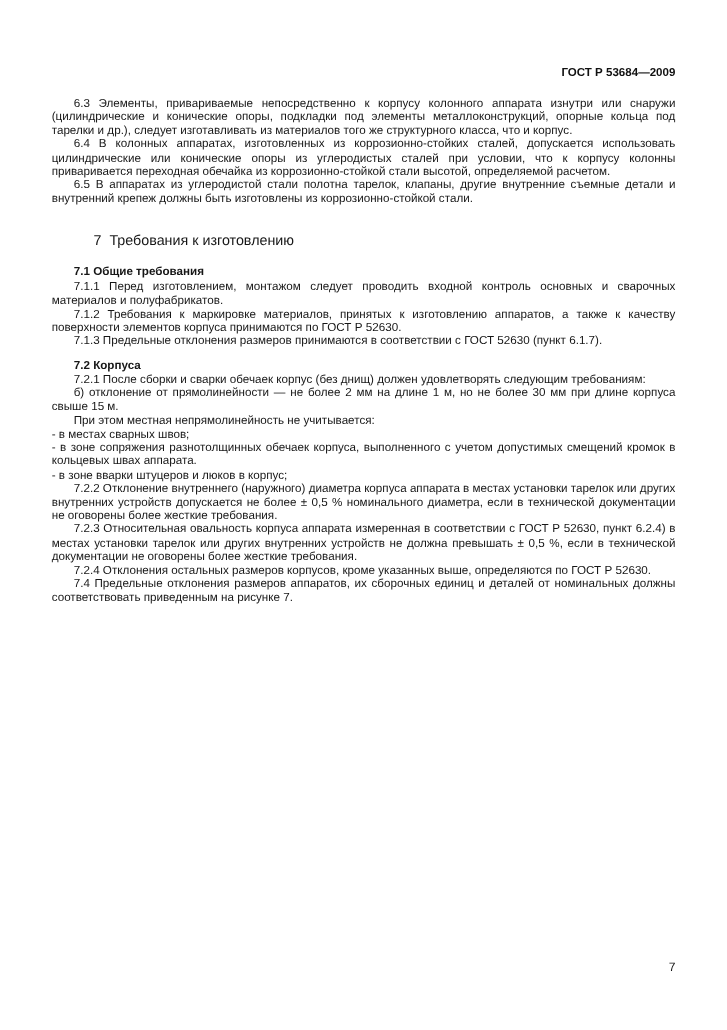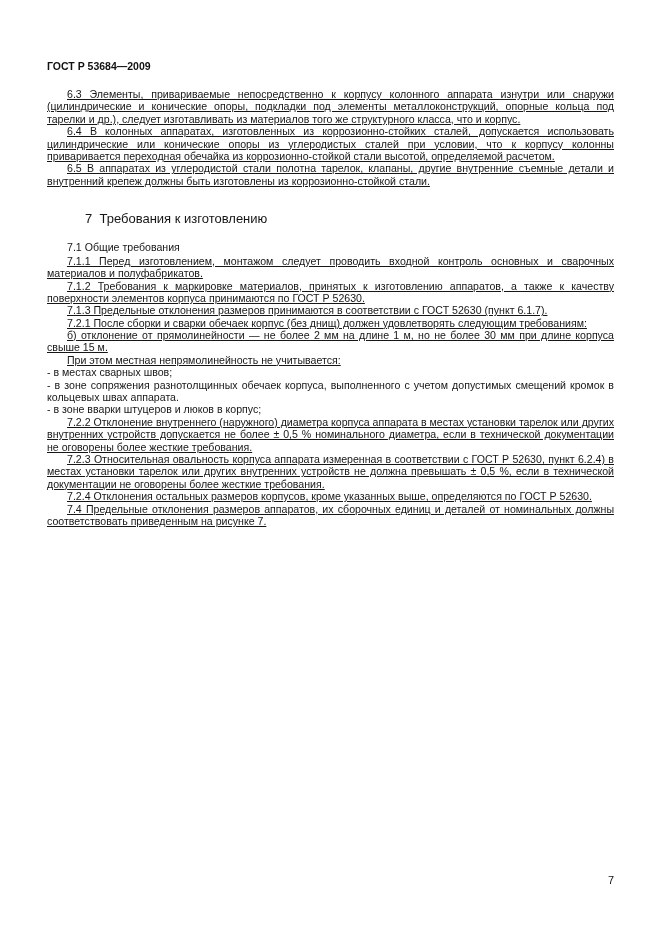--- a/index.html
+++ b/index.html
@@ -14,53 +14,53 @@
     height: 936px;
     background: #ffffff;
     overflow: hidden;
     color: #161616;
   }
   .page-header {
     position: absolute;
     top: 60px;
     left: 47px;
     right: 47px;
+    text-align: right;
     font-size: 10.5px;
     font-weight: bold;
     color: #111;
   }
   .content {
     position: absolute;
     top: 88px;
     left: 47px;
     right: 47px;
     font-size: 10.6px;
     line-height: 1.17;
     text-align: justify;
     color: #161616;
   }
   .content .p {
     margin: 0;
     text-indent: 20px;
-    text-decoration: underline;
   }
   .content .li {
     margin: 0;
     text-indent: 0;
   }
   .content .h1 {
     margin: 24px 0 15px 0;
     font-size: 13px;
     font-weight: normal;
     text-indent: 38px;
     text-align: left;
   }
   .content .h2 {
     margin: 9px 0 1px 0;
-    font-weight: normal;
+    font-weight: bold;
     text-indent: 20px;
     text-align: left;
   }
   .page-footer {
     position: absolute;
     bottom: 50px;
     right: 47px;
     font-size: 11px;
     color: #111;
   }
@@ -75,20 +75,21 @@
 
   <div class="content" id="content">
       <p class="p">6.3 Элементы, привариваемые непосредственно к корпусу колонного аппарата изнутри или снаружи (цилиндрические и конические опоры, подкладки под элементы металлоконструкций, опорные кольца под тарелки и др.), следует изготавливать из материалов того же структурного класса, что и корпус.</p>
       <p class="p">6.4 В колонных аппаратах, изготовленных из коррозионно-стойких сталей, допускается использовать цилиндрические или конические опоры из углеродистых сталей при условии, что к корпусу колонны приваривается переходная обечайка из коррозионно-стойкой стали высотой, определяемой расчетом.</p>
       <p class="p">6.5 В аппаратах из углеродистой стали полотна тарелок, клапаны, другие внутренние съемные детали и внутренний крепеж должны быть изготовлены из коррозионно-стойкой стали.</p>
       <div class="h1">7&nbsp; Требования к изготовлению</div>
       <p class="h2">7.1 Общие требования</p>
       <p class="p">7.1.1 Перед изготовлением, монтажом следует проводить входной контроль основных и сварочных материалов и полуфабрикатов.</p>
       <p class="p">7.1.2 Требования к маркировке материалов, принятых к изготовлению аппаратов, а также к качеству поверхности элементов корпуса принимаются по ГОСТ Р 52630.</p>
       <p class="p">7.1.3 Предельные отклонения размеров принимаются в соответствии с ГОСТ 52630 (пункт 6.1.7).</p>
+      <p class="h2">7.2 Корпуса</p>
       <p class="p">7.2.1 После сборки и сварки обечаек корпус (без днищ) должен удовлетворять следующим требованиям:</p>
       <p class="p">б) отклонение от прямолинейности — не более 2 мм на длине 1 м, но не более 30 мм при длине корпуса свыше 15 м.</p>
       <p class="p">При этом местная непрямолинейность не учитывается:</p>
       <p class="li">- в местах сварных швов;</p>
       <p class="li">- в зоне сопряжения разнотолщинных обечаек корпуса, выполненного с учетом допустимых смещений кромок в кольцевых швах аппарата.</p>
       <p class="li">- в зоне вварки штуцеров и люков в корпус;</p>
       <p class="p">7.2.2 Отклонение внутреннего (наружного) диаметра корпуса аппарата в местах установки тарелок или других внутренних устройств допускается не более ± 0,5 % номинального диаметра, если в технической документации не оговорены более жесткие требования.</p>
       <p class="p">7.2.3 Относительная овальность корпуса аппарата  измеренная в соответствии с ГОСТ Р 52630, пункт 6.2.4) в местах установки тарелок или других внутренних устройств не должна превышать ± 0,5 %, если в технической документации не оговорены более жесткие требования.</p>
       <p class="p">7.2.4 Отклонения остальных размеров корпусов, кроме указанных выше, определяются по ГОСТ Р 52630.</p>
       <p class="p">7.4 Предельные отклонения размеров аппаратов, их сборочных единиц и деталей от номинальных должны соответствовать приведенным на рисунке 7.</p>

